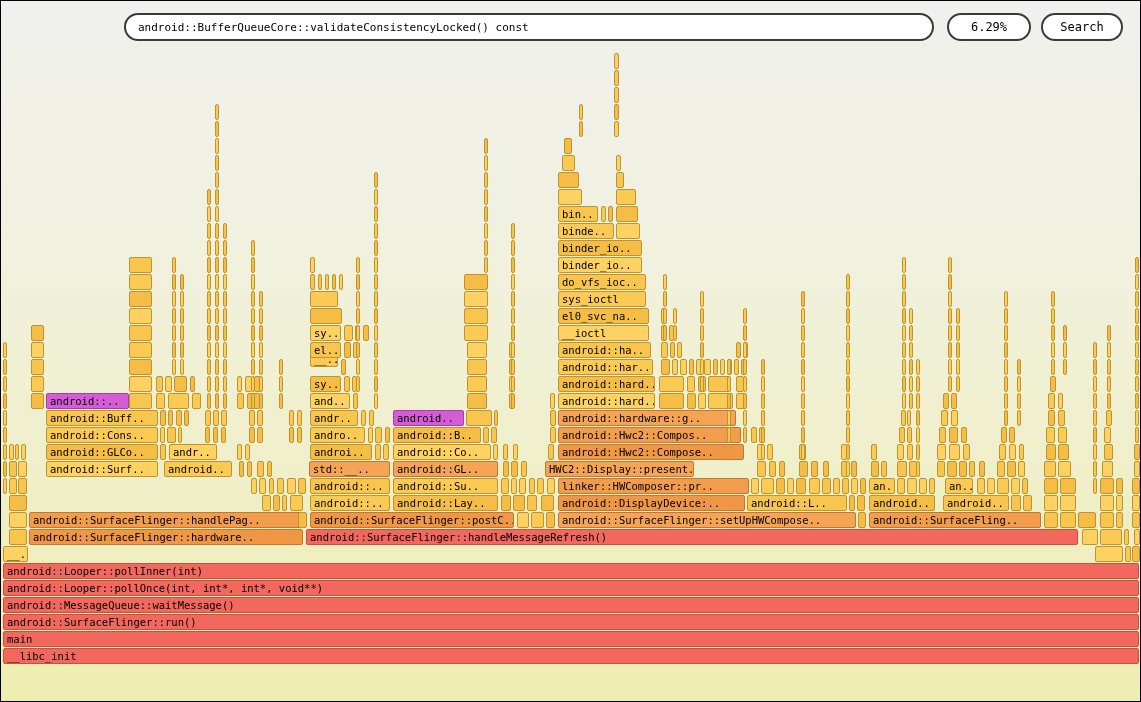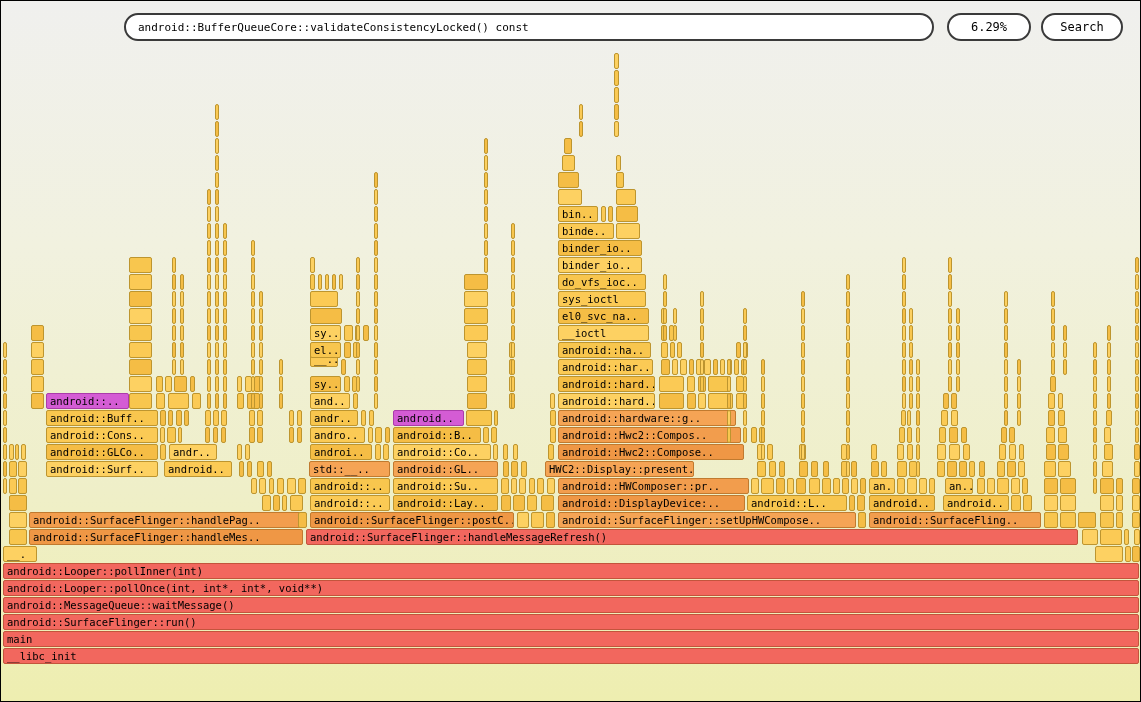--- a/index.html
+++ b/index.html
@@ -39,26 +39,26 @@
 <body>
 
 <div id="app">
   <div id="chart">
       <div class="frame" style="left: 2px; top: 647px; width: 1136px; height: 16px; background: rgb(242, 103, 94); border: 1px solid rgb(195, 84, 60);"><span>__libc_init</span></div>
       <div class="frame" style="left: 2px; top: 630px; width: 1136px; height: 16px; background: rgb(242, 103, 94); border: 1px solid rgb(195, 84, 60);"><span>main</span></div>
       <div class="frame" style="left: 2px; top: 613px; width: 1136px; height: 16px; background: rgb(242, 103, 94); border: 1px solid rgb(195, 84, 60);"><span>android::SurfaceFlinger::run()</span></div>
       <div class="frame" style="left: 2px; top: 596px; width: 1136px; height: 16px; background: rgb(242, 103, 94); border: 1px solid rgb(195, 84, 60);"><span>android::MessageQueue::waitMessage()</span></div>
       <div class="frame" style="left: 2px; top: 579px; width: 1136px; height: 16px; background: rgb(242, 103, 94); border: 1px solid rgb(195, 84, 60);"><span>android::Looper::pollOnce(int, int*, int*, void**)</span></div>
       <div class="frame" style="left: 2px; top: 562px; width: 1136px; height: 16px; background: rgb(242, 103, 94); border: 1px solid rgb(195, 84, 60);"><span>android::Looper::pollInner(int)</span></div>
-      <div class="frame" style="left: 2px; top: 545px; width: 34px; height: 16px; background: rgb(253, 209, 98); border: 1px solid rgb(189, 149, 47);"><span>__.</span></div>
+      <div class="frame" style="left: 2px; top: 545px; width: 25px; height: 16px; background: rgb(253, 209, 98); border: 1px solid rgb(189, 149, 47);"><span>__.</span></div>
       <div class="frame" style="left: 1094px; top: 545px; width: 28px; height: 16px; background: rgb(253, 209, 98); border: 1px solid rgb(189, 149, 47);"></div>
       <div class="frame" style="left: 1124px; top: 545px; width: 6px; height: 16px; background: rgb(251, 202, 85); border: 1px solid rgb(189, 149, 47);"></div>
       <div class="frame" style="left: 1131px; top: 545px; width: 8px; height: 16px; background: rgb(245, 189, 69); border: 1px solid rgb(189, 149, 47);"></div>
       <div class="frame" style="left: 8px; top: 528px; width: 18px; height: 16px; background: rgb(248, 198, 78); border: 1px solid rgb(189, 149, 47);"></div>
-      <div class="frame" style="left: 28px; top: 528px; width: 274px; height: 16px; background: rgb(239, 151, 69); border: 1px solid rgb(192, 122, 47);"><span>android::SurfaceFlinger::handleMes..</span></div>
+      <div class="frame" style="left: 28px; top: 528px; width: 274px; height: 16px; background: rgb(239, 151, 69); border: 1px solid rgb(192, 122, 47);"><span>android::SurfaceFlinger::hardware..</span></div>
       <div class="frame" style="left: 305px; top: 528px; width: 772px; height: 16px; background: rgb(242, 103, 94); border: 1px solid rgb(195, 84, 60);"><span>android::SurfaceFlinger::handleMessageRefresh()</span></div>
       <div class="frame" style="left: 1081px; top: 528px; width: 16px; height: 16px; background: rgb(253, 209, 98); border: 1px solid rgb(189, 149, 47);"></div>
       <div class="frame" style="left: 1099px; top: 528px; width: 22px; height: 16px; background: rgb(251, 202, 85); border: 1px solid rgb(189, 149, 47);"></div>
       <div class="frame" style="left: 1123px; top: 528px; width: 5px; height: 16px; background: rgb(251, 202, 85); border: 1px solid rgb(189, 149, 47);"></div>
       <div class="frame" style="left: 1133px; top: 528px; width: 6px; height: 16px; background: rgb(253, 209, 98); border: 1px solid rgb(189, 149, 47);"></div>
       <div class="frame" style="left: 8px; top: 511px; width: 18px; height: 16px; background: rgb(253, 209, 98); border: 1px solid rgb(189, 149, 47);"></div>
       <div class="frame" style="left: 28px; top: 511px; width: 274px; height: 16px; background: rgb(242, 157, 77); border: 1px solid rgb(192, 122, 47);"><span>android::SurfaceFlinger::handlePag..</span></div>
       <div class="frame" style="left: 297px; top: 511px; width: 9px; height: 16px; background: rgb(245, 189, 69); border: 1px solid rgb(189, 149, 47);"></div>
       <div class="frame" style="left: 309px; top: 511px; width: 204px; height: 16px; background: rgb(239, 151, 69); border: 1px solid rgb(192, 122, 47);"><span>android::SurfaceFlinger::postC..</span></div>
       <div class="frame" style="left: 516px; top: 511px; width: 12px; height: 16px; background: rgb(253, 209, 98); border: 1px solid rgb(189, 149, 47);"></div>
@@ -106,21 +106,21 @@
       <div class="frame" style="left: 286px; top: 477px; width: 9px; height: 16px; background: rgb(253, 209, 98); border: 1px solid rgb(189, 149, 47);"></div>
       <div class="frame" style="left: 297px; top: 477px; width: 8px; height: 16px; background: rgb(248, 198, 78); border: 1px solid rgb(189, 149, 47);"></div>
       <div class="frame" style="left: 309px; top: 477px; width: 80px; height: 16px; background: rgb(248, 198, 78); border: 1px solid rgb(189, 149, 47);"><span>android::..</span></div>
       <div class="frame" style="left: 392px; top: 477px; width: 105px; height: 16px; background: rgb(251, 202, 85); border: 1px solid rgb(189, 149, 47);"><span>android::Su..</span></div>
       <div class="frame" style="left: 500px; top: 477px; width: 8px; height: 16px; background: rgb(251, 202, 85); border: 1px solid rgb(189, 149, 47);"></div>
       <div class="frame" style="left: 510px; top: 477px; width: 6px; height: 16px; background: rgb(253, 209, 98); border: 1px solid rgb(189, 149, 47);"></div>
       <div class="frame" style="left: 518px; top: 477px; width: 7px; height: 16px; background: rgb(253, 209, 98); border: 1px solid rgb(189, 149, 47);"></div>
       <div class="frame" style="left: 528px; top: 477px; width: 6px; height: 16px; background: rgb(251, 202, 85); border: 1px solid rgb(189, 149, 47);"></div>
       <div class="frame" style="left: 536px; top: 477px; width: 7px; height: 16px; background: rgb(251, 202, 85); border: 1px solid rgb(189, 149, 47);"></div>
       <div class="frame" style="left: 546px; top: 477px; width: 8px; height: 16px; background: rgb(253, 209, 98); border: 1px solid rgb(189, 149, 47);"></div>
-      <div class="frame" style="left: 557px; top: 477px; width: 191px; height: 16px; background: rgb(242, 157, 77); border: 1px solid rgb(192, 122, 47);"><span>android::HWComposer::pr..</span></div>
+      <div class="frame" style="left: 557px; top: 477px; width: 191px; height: 16px; background: rgb(242, 157, 77); border: 1px solid rgb(192, 122, 47);"><span>linker::HWComposer::pr..</span></div>
       <div class="frame" style="left: 750px; top: 477px; width: 8px; height: 16px; background: rgb(253, 209, 98); border: 1px solid rgb(189, 149, 47);"></div>
       <div class="frame" style="left: 760px; top: 477px; width: 13px; height: 16px; background: rgb(251, 202, 85); border: 1px solid rgb(189, 149, 47);"></div>
       <div class="frame" style="left: 775px; top: 477px; width: 9px; height: 16px; background: rgb(245, 189, 69); border: 1px solid rgb(189, 149, 47);"></div>
       <div class="frame" style="left: 786px; top: 477px; width: 7px; height: 16px; background: rgb(253, 209, 98); border: 1px solid rgb(189, 149, 47);"></div>
       <div class="frame" style="left: 795px; top: 477px; width: 10px; height: 16px; background: rgb(245, 189, 69); border: 1px solid rgb(189, 149, 47);"></div>
       <div class="frame" style="left: 808px; top: 477px; width: 11px; height: 16px; background: rgb(251, 202, 85); border: 1px solid rgb(189, 149, 47);"></div>
       <div class="frame" style="left: 821px; top: 477px; width: 9px; height: 16px; background: rgb(248, 198, 78); border: 1px solid rgb(189, 149, 47);"></div>
       <div class="frame" style="left: 832px; top: 477px; width: 7px; height: 16px; background: rgb(251, 202, 85); border: 1px solid rgb(189, 149, 47);"></div>
       <div class="frame" style="left: 841px; top: 477px; width: 7px; height: 16px; background: rgb(248, 198, 78); border: 1px solid rgb(189, 149, 47);"></div>
       <div class="frame" style="left: 850px; top: 477px; width: 7px; height: 16px; background: rgb(253, 209, 98); border: 1px solid rgb(189, 149, 47);"></div>

